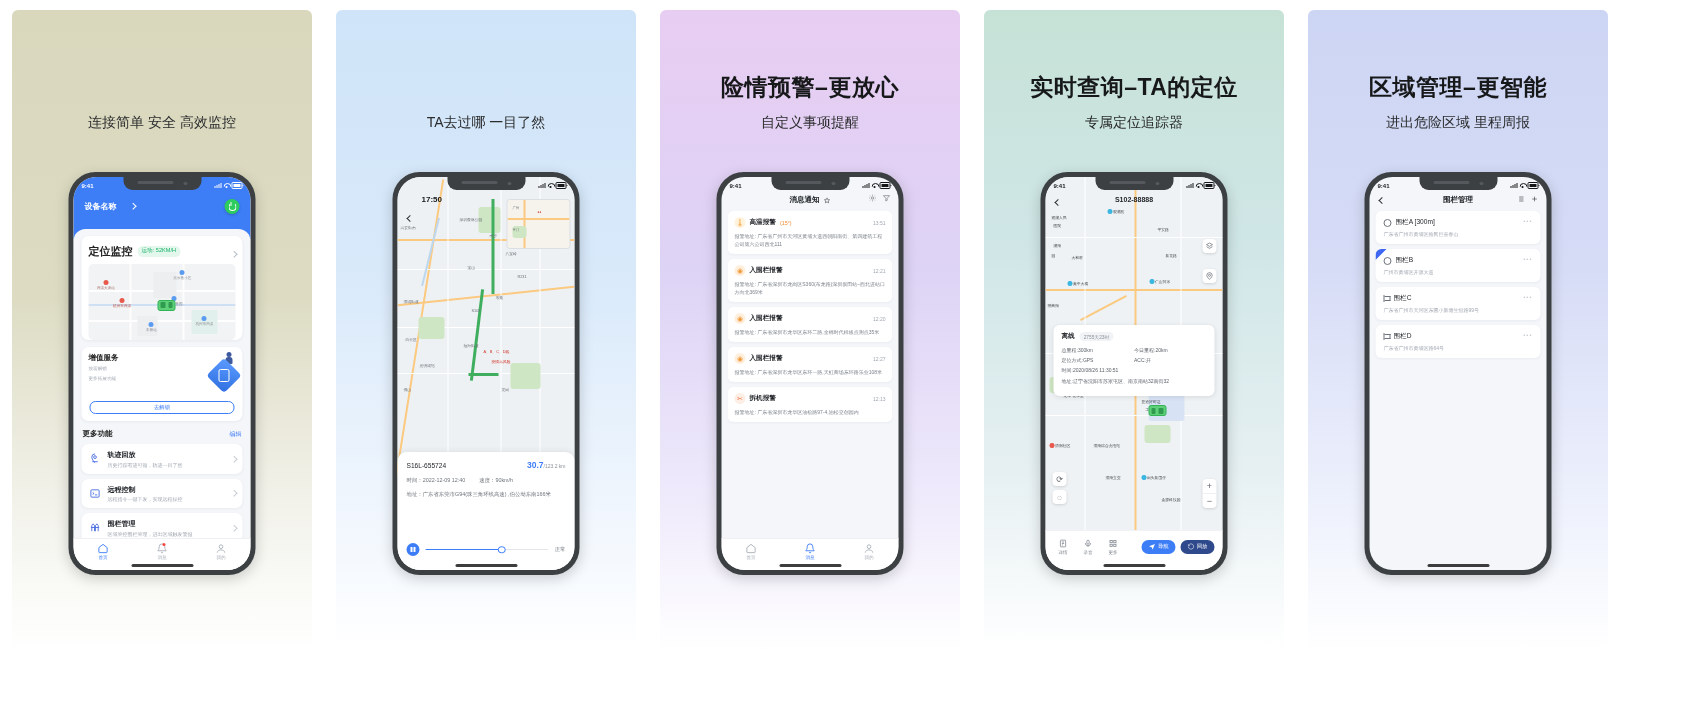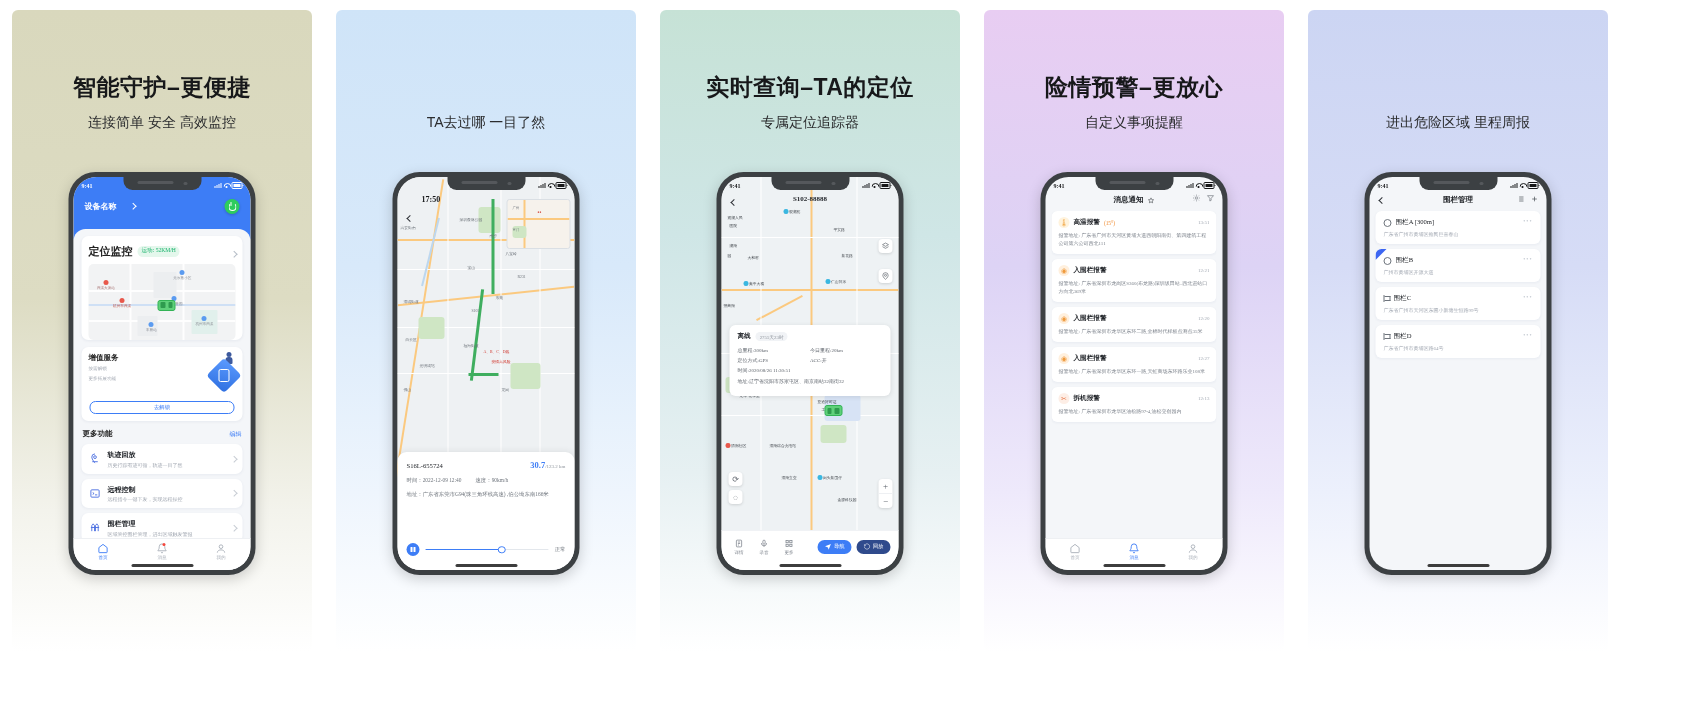--- a/index.html
+++ b/index.html
@@ -9,21 +9,21 @@
   .p1{background:linear-gradient(180deg,#d9d8bd 0%,#dddcc3 45%,#f3f3ec 78%,#ffffff 100%);}
   .p2{background:linear-gradient(180deg,#cfe4f8 0%,#d8e9fa 40%,#eef5fd 75%,#ffffff 100%);}
   .p3{background:linear-gradient(180deg,#c6e2d6 0%,#cfe6e6 35%,#e6f0f2 72%,#ffffff 100%);}
   .p4{background:linear-gradient(180deg,#e8cdf2 0%,#ddd3f5 40%,#eee9fb 75%,#ffffff 100%);}
   .p5{background:linear-gradient(180deg,#ccd5f3 0%,#d6dcf6 40%,#ecf0fc 75%,#ffffff 100%);}
   .ptitle{position:absolute;top:62px;left:0;right:0;text-align:center;font-size:23px;font-weight:bold;color:#17181a;letter-spacing:.5px;}
   .psub{position:absolute;top:104px;left:0;right:0;text-align:center;font-size:14px;color:#2b2c2e;}
 
   
   .phone{position:absolute;left:50%;transform:translateX(-50%);top:162px;width:187px;height:403px;background:#3c4043;border-radius:27px;padding:5px;box-sizing:border-box;box-shadow:0 4px 14px rgba(0,0,0,.18);}
-  .screen{position:relative;width:100%;height:100%;border-radius:23px;overflow:hidden;background:#fff;font-family:Liberation Serif, serif;}
+  .screen{position:relative;width:100%;height:100%;border-radius:23px;overflow:hidden;background:#fff;}
   .notch{position:absolute;top:0;left:50%;transform:translateX(-50%);width:78px;height:13px;background:#3c4043;border-radius:0 0 9px 9px;z-index:40;}
   .notch:after{content:"";position:absolute;top:4px;left:14px;width:36px;height:3px;border-radius:2px;background:#55585c;}
   .notch:before{content:"";position:absolute;top:4.5px;right:14px;width:3.5px;height:3.5px;border-radius:50%;background:#55585c;}
   .statusbar{position:absolute;top:0;left:0;right:0;height:15px;z-index:35;display:flex;align-items:center;justify-content:space-between;padding:2px 8px 0;box-sizing:border-box;font-size:6px;font-weight:bold;}
   .stat-icons{display:flex;align-items:center;gap:2px;}
   .bars{display:flex;align-items:flex-end;gap:.7px;height:5px;}
   .bars i{display:block;width:1.2px;background:currentColor;}
   .bars i:nth-child(1){height:1.8px}.bars i:nth-child(2){height:2.8px}.bars i:nth-child(3){height:3.8px}.bars i:nth-child(4){height:5px}
   .wifi{width:6px;height:5px;position:relative;}
   .wifi:before{content:"";position:absolute;left:0;top:0;width:6px;height:6px;border:1.2px solid currentColor;border-radius:50%;clip-path:polygon(0 0,100% 0,100% 48%,0 48%);}
@@ -166,21 +166,20 @@
   .flag{width:6px;height:7px;position:relative;flex:0 0 auto;}
   .flag:before{content:"";position:absolute;left:0;top:0;bottom:0;width:1.2px;background:#6e747c;}
   .flag:after{content:"";position:absolute;left:1.2px;top:.5px;width:4.5px;height:3.4px;border:1.1px solid #6e747c;border-left:none;}
 </style>
 </head>
 <body>
 
 <div class="stage">
 
   <div class="panel p1">
-    <div class="ptitle">智能守护–更便捷</div>
     <div class="psub">连接简单 安全 高效监控</div>
 
     <div class="phone">
       <div class="screen">
         <div class="p1-head"></div>
         <div class="notch"></div>
         <div class="statusbar" style="color:#fff">
           <span>9:41</span>
           <span class="stat-icons">
             <span class="bars">
@@ -406,20 +405,128 @@
           <div class="p2-ctrl">
             <span class="playbtn">
                 <u></u>
                 <u></u>
               </span>
             <span class="track">
                 <i></i>
                 <span class="knob"></span>
               </span>
             <span class="p2-state">正常</span>
+          </div>
+        </div>
+        <div class="homebar"></div>
+      </div>
+    </div>
+  </div>
+
+  <div class="panel p4">
+    <div class="ptitle">险情预警–更放心</div>
+    <div class="psub">自定义事项提醒</div>
+
+    <div class="phone">
+      <div class="screen" style="background:#f4f6f9">
+        <div class="notch"></div>
+        <div class="statusbar" style="color:#17181a">
+          <span>9:41</span>
+          <span class="stat-icons">
+            <span class="bars">
+                <i></i>
+                <i></i>
+                <i></i>
+                <i></i>
+              </span>
+            <span class="wifi"></span>
+            <span class="batt"></span>
+          </span>
+        </div>
+
+        <div class="p4-head">
+          <span class="p4-title">消息通知</span>
+          <svg width="7" height="7" viewBox="0 0 24 24" fill="none" stroke="currentColor" stroke-width="2" style="color:#43484e">
+              <path d="M12 3l2.6 6 6.4.5-4.9 4.2 1.5 6.3L12 16.8 6.4 20l1.5-6.3L3 9.5 9.4 9z"></path>
+            </svg>
+        </div>
+        <div class="p4-ricons">
+          <svg width="8" height="8" viewBox="0 0 24 24" fill="none" stroke="currentColor" stroke-width="2">
+              <circle cx="12" cy="12" r="3.3"></circle>
+              <path d="M12 2v3M12 19v3M2 12h3M19 12h3M5 5l2 2M17 17l2 2M19 5l-2 2M7 17l-2 2"></path>
+            </svg>
+          <svg width="8" height="8" viewBox="0 0 24 24" fill="none" stroke="currentColor" stroke-width="2">
+              <path d="M3 5h18l-7 8v6l-4 2v-8z"></path>
+            </svg>
+        </div>
+
+        <div class="p4-list">
+          <div class="alert">
+            <div class="al-top">
+              <span class="al-ic" style="background:#fff3dd;color:#f0a13a">🌡</span>
+              <span class="al-name">高温报警</span>
+              <span class="al-temp">(15°)</span>
+              <span class="al-time">13:51</span>
+            </div>
+            <div class="al-body">报警地址: 广东省广州市天河区黄埔大道西朝阳南街、第四建筑工程公司第六公司西北111</div>
+          </div>
+          <div class="alert">
+            <div class="al-top">
+              <span class="al-ic" style="background:#fff0de;color:#ef9a3c">◉</span>
+              <span class="al-name">入围栏报警</span>
+              <span class="al-time">12:21</span>
+            </div>
+            <div class="al-body">报警地址: 广东省深圳市龙岗区S360(布龙路)深圳坂田站–西北进站口方向北369米</div>
+          </div>
+          <div class="alert">
+            <div class="al-top">
+              <span class="al-ic" style="background:#fff0de;color:#ef9a3c">◉</span>
+              <span class="al-name">入围栏报警</span>
+              <span class="al-time">12:20</span>
+            </div>
+            <div class="al-body">报警地址: 广东省深圳市龙华区东环二路,全棉时代样板点测点35米</div>
+          </div>
+          <div class="alert">
+            <div class="al-top">
+              <span class="al-ic" style="background:#fff0de;color:#ef9a3c">◉</span>
+              <span class="al-name">入围栏报警</span>
+              <span class="al-time">12:27</span>
+            </div>
+            <div class="al-body">报警地址: 广东省深圳市龙华区东环一路,天虹商场东环路乐业108米</div>
+          </div>
+          <div class="alert">
+            <div class="al-top">
+              <span class="al-ic" style="background:#fdeee6;color:#e8794b">✂</span>
+              <span class="al-name">拆机报警</span>
+              <span class="al-time">12:13</span>
+            </div>
+            <div class="al-body">报警地址: 广东省深圳市龙华区油松路97-4,油松交创园内</div>
+          </div>
+        </div>
+
+        <div class="tabbar">
+          <div class="tab">
+            <svg width="11" height="11" viewBox="0 0 24 24" fill="none" stroke="currentColor" stroke-width="2">
+                <path d="M3 10l9-7 9 7v10a1 1 0 0 1-1 1H4a1 1 0 0 1-1-1z"></path>
+              </svg>
+            <span>首页</span>
+          </div>
+          <div class="tab on">
+            <svg width="11" height="11" viewBox="0 0 24 24" fill="none" stroke="currentColor" stroke-width="2">
+                <path d="M18 8a6 6 0 1 0-12 0c0 7-3 7-3 9h18c0-2-3-2-3-9"></path>
+                <path d="M10 21h4"></path>
+              </svg>
+            <span>消息</span>
+          </div>
+          <div class="tab">
+            <svg width="11" height="11" viewBox="0 0 24 24" fill="none" stroke="currentColor" stroke-width="2">
+                <circle cx="12" cy="8" r="4"></circle>
+                <path d="M4 21c0-4 4-6 8-6s8 2 8 6"></path>
+              </svg>
+            <span>我的</span>
           </div>
         </div>
         <div class="homebar"></div>
       </div>
     </div>
   </div>
 
   <div class="panel p3">
     <div class="ptitle">实时查询–TA的定位</div>
     <div class="psub">专属定位追踪器</div>
@@ -556,147 +663,40 @@
                 </svg>
               <span>回放</span>
             </span>
           </div>
         </div>
         <div class="homebar"></div>
       </div>
     </div>
   </div>
 
-  <div class="panel p4">
-    <div class="ptitle">险情预警–更放心</div>
-    <div class="psub">自定义事项提醒</div>
+  <div class="panel p5">
+    <div class="ptitle">区域管理–更智能</div>
+    <div class="psub">进出危险区域 里程周报</div>
 
     <div class="phone">
       <div class="screen" style="background:#f4f6f9">
         <div class="notch"></div>
         <div class="statusbar" style="color:#17181a">
           <span>9:41</span>
           <span class="stat-icons">
             <span class="bars">
                 <i></i>
                 <i></i>
                 <i></i>
                 <i></i>
               </span>
             <span class="wifi"></span>
             <span class="batt"></span>
           </span>
         </div>
-
-        <div class="p4-head">
-          <span class="p4-title">消息通知</span>
-          <svg width="7" height="7" viewBox="0 0 24 24" fill="none" stroke="currentColor" stroke-width="2" style="color:#43484e">
-              <path d="M12 3l2.6 6 6.4.5-4.9 4.2 1.5 6.3L12 16.8 6.4 20l1.5-6.3L3 9.5 9.4 9z"></path>
-            </svg>
-        </div>
-        <div class="p4-ricons">
-          <svg width="8" height="8" viewBox="0 0 24 24" fill="none" stroke="currentColor" stroke-width="2">
-              <circle cx="12" cy="12" r="3.3"></circle>
-              <path d="M12 2v3M12 19v3M2 12h3M19 12h3M5 5l2 2M17 17l2 2M19 5l-2 2M7 17l-2 2"></path>
-            </svg>
-          <svg width="8" height="8" viewBox="0 0 24 24" fill="none" stroke="currentColor" stroke-width="2">
-              <path d="M3 5h18l-7 8v6l-4 2v-8z"></path>
-            </svg>
-        </div>
-
-        <div class="p4-list">
-          <div class="alert">
-            <div class="al-top">
-              <span class="al-ic" style="background:#fff3dd;color:#f0a13a">🌡</span>
-              <span class="al-name">高温报警</span>
-              <span class="al-temp">(15°)</span>
-              <span class="al-time">13:51</span>
-            </div>
-            <div class="al-body">报警地址: 广东省广州市天河区黄埔大道西朝阳南街、第四建筑工程公司第六公司西北111</div>
-          </div>
-          <div class="alert">
-            <div class="al-top">
-              <span class="al-ic" style="background:#fff0de;color:#ef9a3c">◉</span>
-              <span class="al-name">入围栏报警</span>
-              <span class="al-time">12:21</span>
-            </div>
-            <div class="al-body">报警地址: 广东省深圳市龙岗区S360(布龙路)深圳坂田站–西北进站口方向北369米</div>
-          </div>
-          <div class="alert">
-            <div class="al-top">
-              <span class="al-ic" style="background:#fff0de;color:#ef9a3c">◉</span>
-              <span class="al-name">入围栏报警</span>
-              <span class="al-time">12:20</span>
-            </div>
-            <div class="al-body">报警地址: 广东省深圳市龙华区东环二路,全棉时代样板点测点35米</div>
-          </div>
-          <div class="alert">
-            <div class="al-top">
-              <span class="al-ic" style="background:#fff0de;color:#ef9a3c">◉</span>
-              <span class="al-name">入围栏报警</span>
-              <span class="al-time">12:27</span>
-            </div>
-            <div class="al-body">报警地址: 广东省深圳市龙华区东环一路,天虹商场东环路乐业108米</div>
-          </div>
-          <div class="alert">
-            <div class="al-top">
-              <span class="al-ic" style="background:#fdeee6;color:#e8794b">✂</span>
-              <span class="al-name">拆机报警</span>
-              <span class="al-time">12:13</span>
-            </div>
-            <div class="al-body">报警地址: 广东省深圳市龙华区油松路97-4,油松交创园内</div>
-          </div>
-        </div>
-
-        <div class="tabbar">
-          <div class="tab">
-            <svg width="11" height="11" viewBox="0 0 24 24" fill="none" stroke="currentColor" stroke-width="2">
-                <path d="M3 10l9-7 9 7v10a1 1 0 0 1-1 1H4a1 1 0 0 1-1-1z"></path>
-              </svg>
-            <span>首页</span>
-          </div>
-          <div class="tab on">
-            <svg width="11" height="11" viewBox="0 0 24 24" fill="none" stroke="currentColor" stroke-width="2">
-                <path d="M18 8a6 6 0 1 0-12 0c0 7-3 7-3 9h18c0-2-3-2-3-9"></path>
-                <path d="M10 21h4"></path>
-              </svg>
-            <span>消息</span>
-          </div>
-          <div class="tab">
-            <svg width="11" height="11" viewBox="0 0 24 24" fill="none" stroke="currentColor" stroke-width="2">
-                <circle cx="12" cy="8" r="4"></circle>
-                <path d="M4 21c0-4 4-6 8-6s8 2 8 6"></path>
-              </svg>
-            <span>我的</span>
-          </div>
-        </div>
-        <div class="homebar"></div>
-      </div>
-    </div>
-  </div>
-
-  <div class="panel p5">
-    <div class="psub">进出危险区域 里程周报</div>
-
-    <div class="phone">
-      <div class="screen" style="background:#f4f6f9">
-        <div class="notch"></div>
-        <div class="statusbar" style="color:#17181a">
-          <span>9:41</span>
-          <span class="stat-icons">
-            <span class="bars">
-                <i></i>
-                <i></i>
-                <i></i>
-                <i></i>
-              </span>
-            <span class="wifi"></span>
-            <span class="batt"></span>
-          </span>
-        </div>
         <div class="backbtn" style="top:18px">
             <i class="bchev"></i>
           </div>
         <div class="p5-head">
           <span class="p5-title">围栏管理</span>
         </div>
         <div class="p5-r">
           <svg width="8" height="8" viewBox="0 0 24 24" fill="none" stroke="currentColor" stroke-width="2">
               <path d="M8 6h13M8 12h13M8 18h13M3 6h.01M3 12h.01M3 18h.01"></path>
             </svg>

